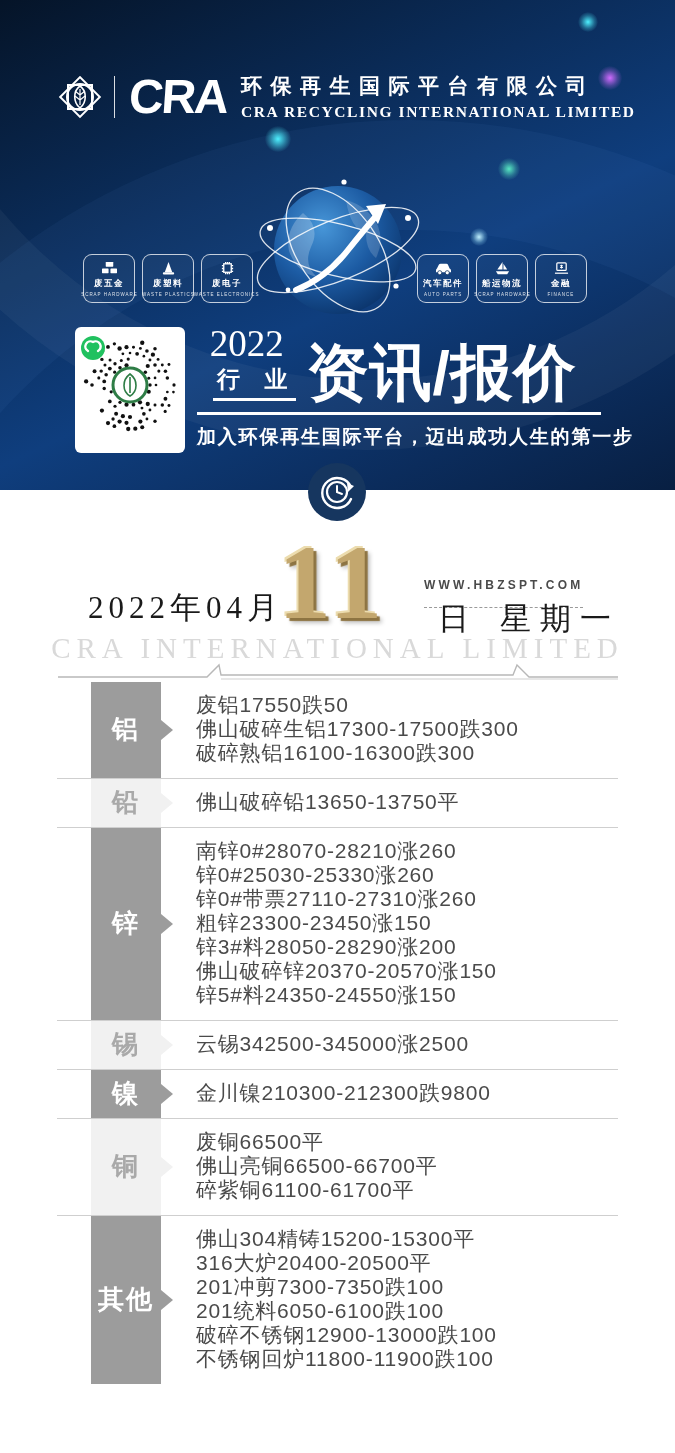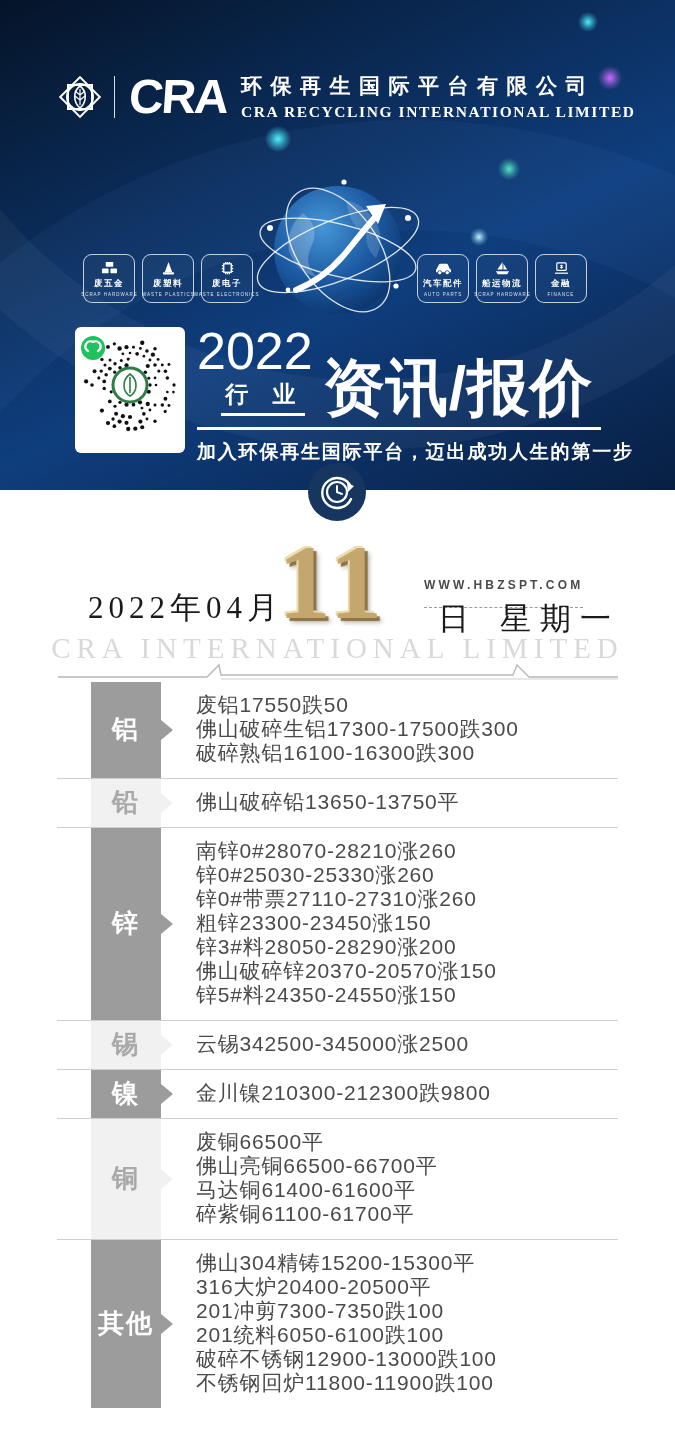--- a/index.html
+++ b/index.html
@@ -39,21 +39,21 @@
   .mini-badge svg{width:17px;height:15px;display:block;}
   .mb-cn{color:#fff;font-size:8.5px;font-weight:700;letter-spacing:1.5px;margin-top:2px;white-space:nowrap;}
   .mb-en{color:rgba(255,255,255,0.85);font-size:5px;letter-spacing:1.1px;margin-top:1px;white-space:nowrap;transform:scale(0.9);}
 
   .promo{position:absolute;left:75px;top:325px;width:530px;height:132px;}
   .qr-card{position:absolute;left:0;top:2px;width:110px;height:126px;background:#fff;border-radius:6px;}
   .qr-card svg{position:absolute;left:5px;top:8px;}
   .promo-right{position:absolute;left:122px;top:0;width:408px;}
   .promo-head{display:flex;align-items:flex-end;}
   .promo-year-col{display:flex;flex-direction:column;align-items:center;margin-right:10px;padding-bottom:2px;}
-  .promo-year{color:#fff;font-family:Liberation Sans, sans-serif;font-size:52px;line-height:1;text-align:right;}
+  .promo-year{color:#fff;font-family:Liberation Serif, serif;font-size:37px;line-height:1;text-align:right;}
   .promo-industry{color:#fff;font-size:23px;font-weight:800;letter-spacing:9px;border-bottom:3px solid #fff;
      padding:2px 0 3px 4px;white-space:nowrap;margin-left:16px;}
   .promo-title{color:#fff;font-size:62px;font-weight:900;letter-spacing:1px;line-height:0.95;white-space:nowrap;}
   .promo-rule{margin-top:9px;width:404px;height:2.5px;background:#fff;}
   .promo-slogan{margin-top:9px;color:#fff;font-size:19px;font-weight:600;letter-spacing:1.8px;white-space:nowrap;}
 
   .clock-circle{position:absolute;left:308px;top:463px;width:58px;height:58px;border-radius:50%;
     background:#16365f;display:flex;align-items:center;justify-content:center;z-index:5;}
 
   
@@ -420,21 +420,20 @@
       </div>
     </div>
     <div class="p-row">
       <div class="p-label light">
         <span class="lbl-txt">铜</span>
         <span class="p-arrow"></span>
       </div>
       <div class="p-content">
         <div class="p-line">废铜66500平</div>
         <div class="p-line">佛山亮铜66500-66700平</div>
-        <div class="p-line">马达铜61400-61600平</div>
         <div class="p-line">碎紫铜61100-61700平</div>
       </div>
     </div>
     <div class="p-row">
       <div class="p-label dark">
         <span class="lbl-txt">其他</span>
         <span class="p-arrow"></span>
       </div>
       <div class="p-content">
         <div class="p-line">佛山304精铸15200-15300平</div>

